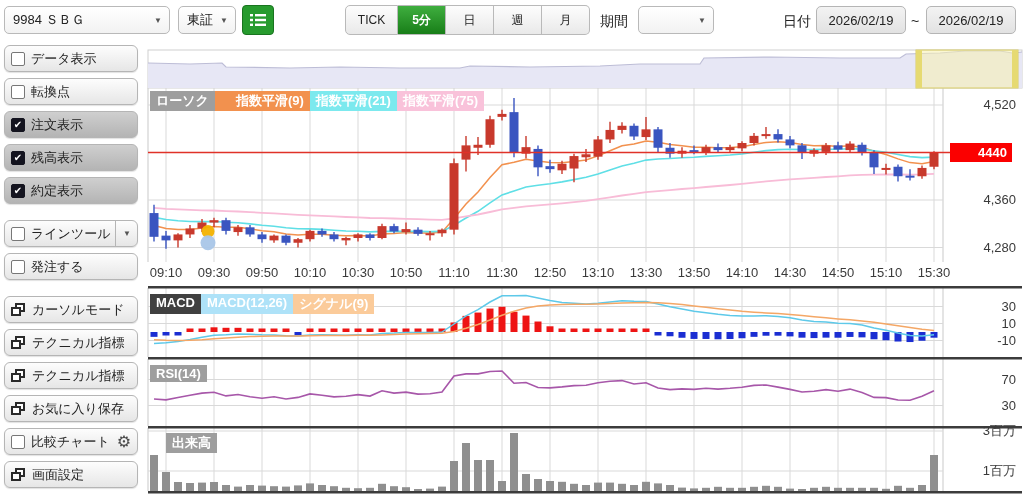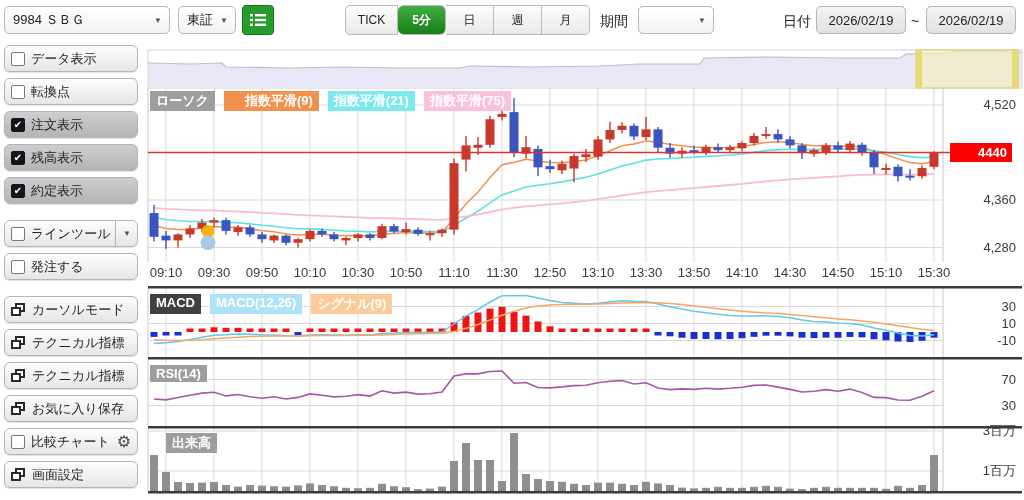--- a/index.html
+++ b/index.html
@@ -17,21 +17,21 @@
   .datebox { position:absolute; border:1px solid #b5b5b5; border-radius:5px; background:linear-gradient(#f3f3f3,#e2e2e2);
              display:flex; align-items:center; justify-content:center; font-size:13px; color:#222; }
   .greenbtn { position:absolute; left:242px; top:5px; width:32px; height:30px; border:1px solid #19741f;
               border-radius:4px; background:linear-gradient(#2fa03a00,#0000) , #279b2e; background:#279b2e; cursor:pointer;
               display:flex; align-items:center; justify-content:center; }
   .seg { position:absolute; left:345px; top:5px; height:30px; display:flex; }
   .seg-btn { width:48px; height:30px; border:1px solid #b9b9b9; border-left-width:0; background:linear-gradient(#fdfdfd,#e9e9e9);
              font-size:12px; color:#222; cursor:pointer; font-family:inherit; }
   .seg-btn:first-child { border-left-width:1px; border-radius:5px 0 0 5px; width:53px; }
   .seg-btn:last-child { border-radius:0 5px 5px 0; }
-  .seg-btn.active { background:linear-gradient(#3fae3f,#187e18); color:#fff; font-weight:bold;border-radius:6px; }
+  .seg-btn.active { background:linear-gradient(#3fae3f,#187e18); color:#fff; font-weight:bold; }
 
   
   .sidebar { position:absolute; left:0; top:45px; width:144px; height:455px; }
   .sbtn { position:relative; margin:0 4px 6px 4px; width:134px; height:27px; border:1px solid #b5b5b5; border-radius:6px;
           background:linear-gradient(#fdfdfd,#e6e6e6); box-shadow:0 1px 1px rgba(0,0,0,.12);
           display:flex; align-items:center; padding:0 6px; font-size:13px; color:#222; cursor:pointer; }
   .sbtn.gap { margin-top:16px; }
   .sbtn.checked { background:linear-gradient(#cfcfcf,#b4b4b4); }
   .cb { width:14px; height:14px; border:1px solid #777; border-radius:2px; background:#fff; margin-right:6px;
         display:flex; align-items:center; justify-content:center; font-size:10px; color:#fff; flex:none; }
@@ -39,21 +39,21 @@
   .sbl { white-space:nowrap; }
   .winicon { position:relative; width:15px; height:14px; margin-right:6px; flex:none; }
   .winicon i { position:absolute; border:2px solid #2a2a2a; background:#fff; }
   .winicon .w1 { left:4px; top:0; width:10px; height:9px; }
   .winicon .w2 { left:0; top:4px; width:10px; height:9px; background:#fff; }
   .split { margin-left:auto; border-left:1px solid #b5b5b5; padding-left:7px; font-size:8px; color:#555; align-self:stretch; display:flex; align-items:center; }
   .gear { margin-left:auto; font-size:16px; color:#4a4a4a; line-height:1; }
 
   
   .chart-region { position:absolute; left:144px; top:45px; width:880px; height:455px; }
-  .legend-row { position:absolute; display:flex; gap:9px; }
+  .legend-row { position:absolute; display:flex; }
   .chip { color:#fff; font-size:13px; font-weight:bold; padding:1px 6px; white-space:nowrap; }
   svg text { font-family:"Liberation Sans","DejaVu Sans",sans-serif; }
 </style>
 </head>
 <body>
 
 <div class="app">
 
   <header class="toolbar">
     <div class="ctl" style="left:4px;top:6px;width:166px;height:28px;">

